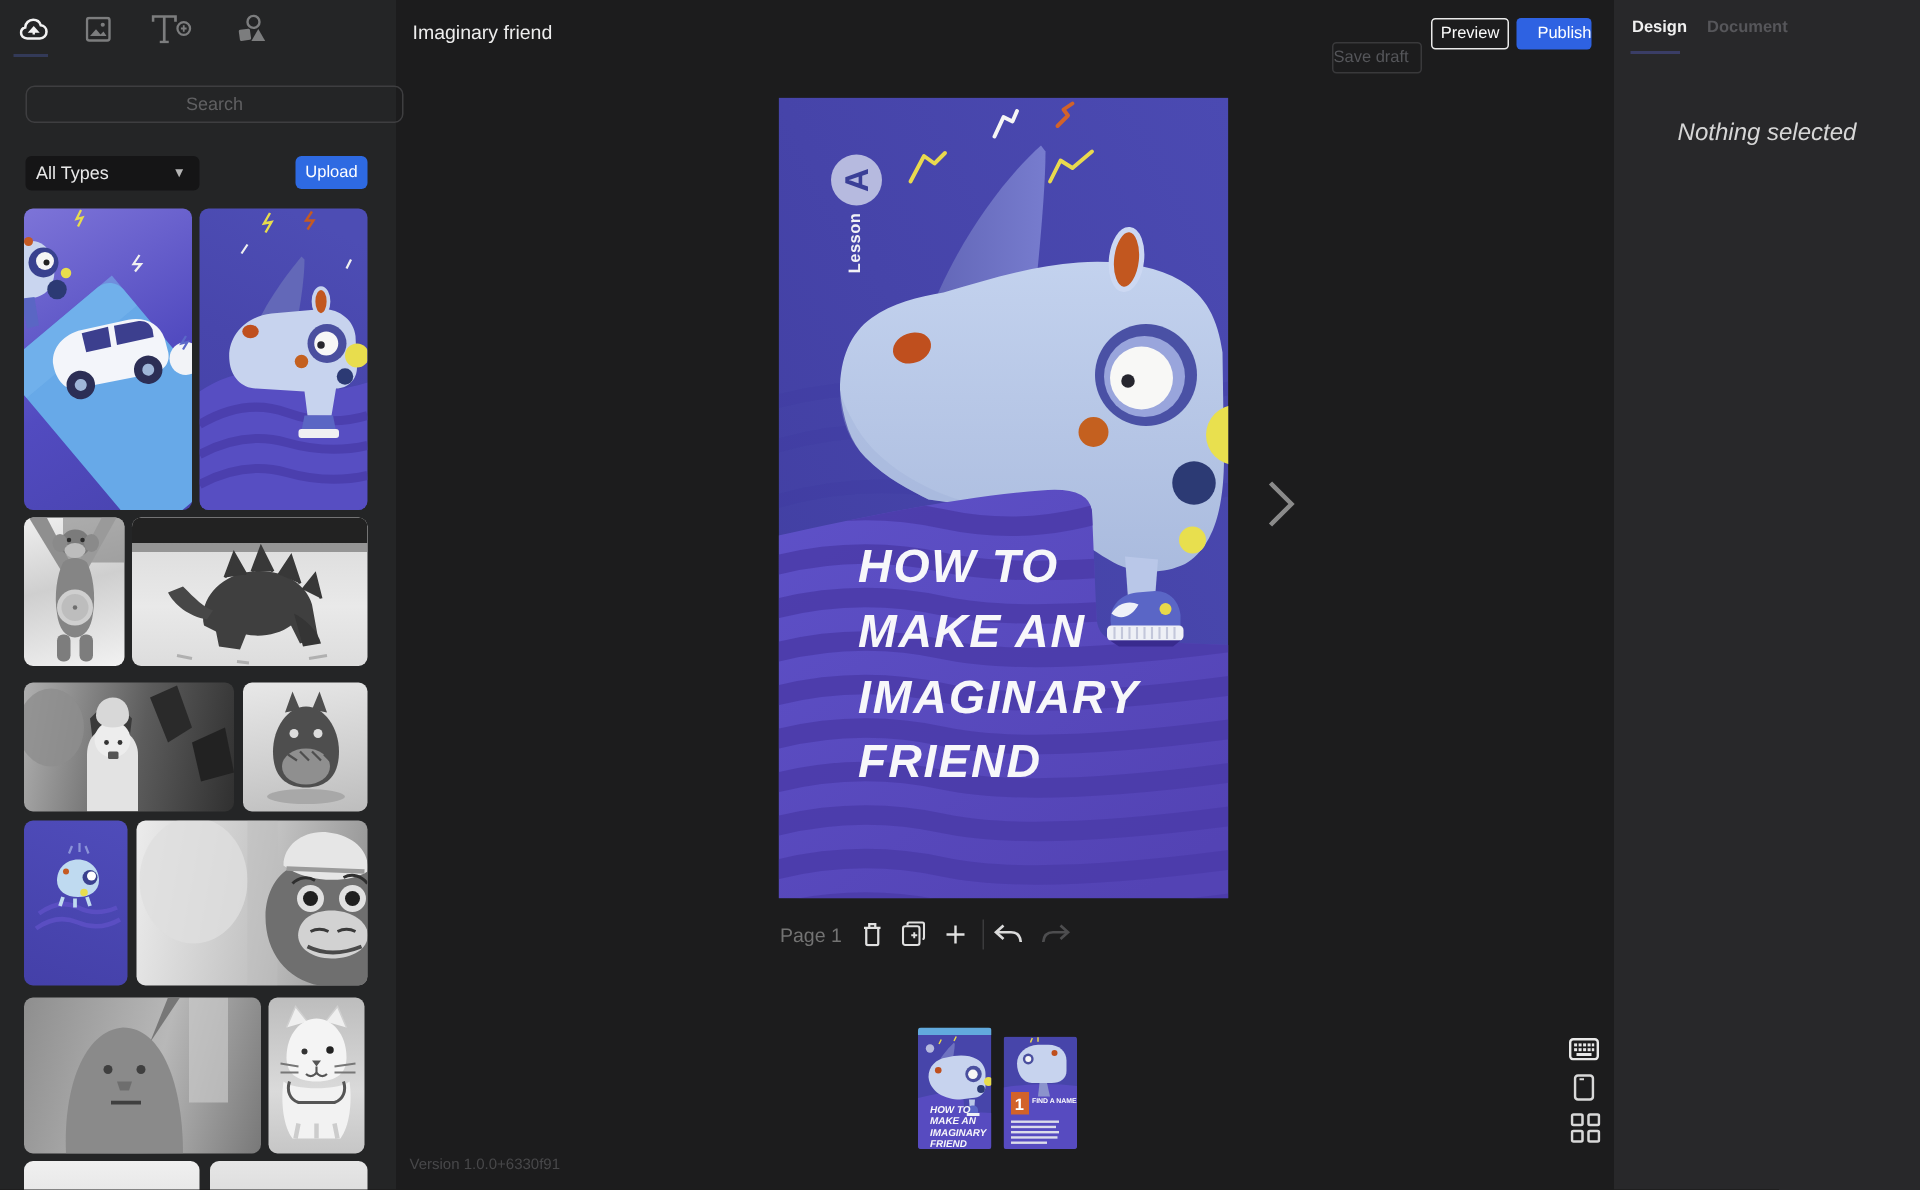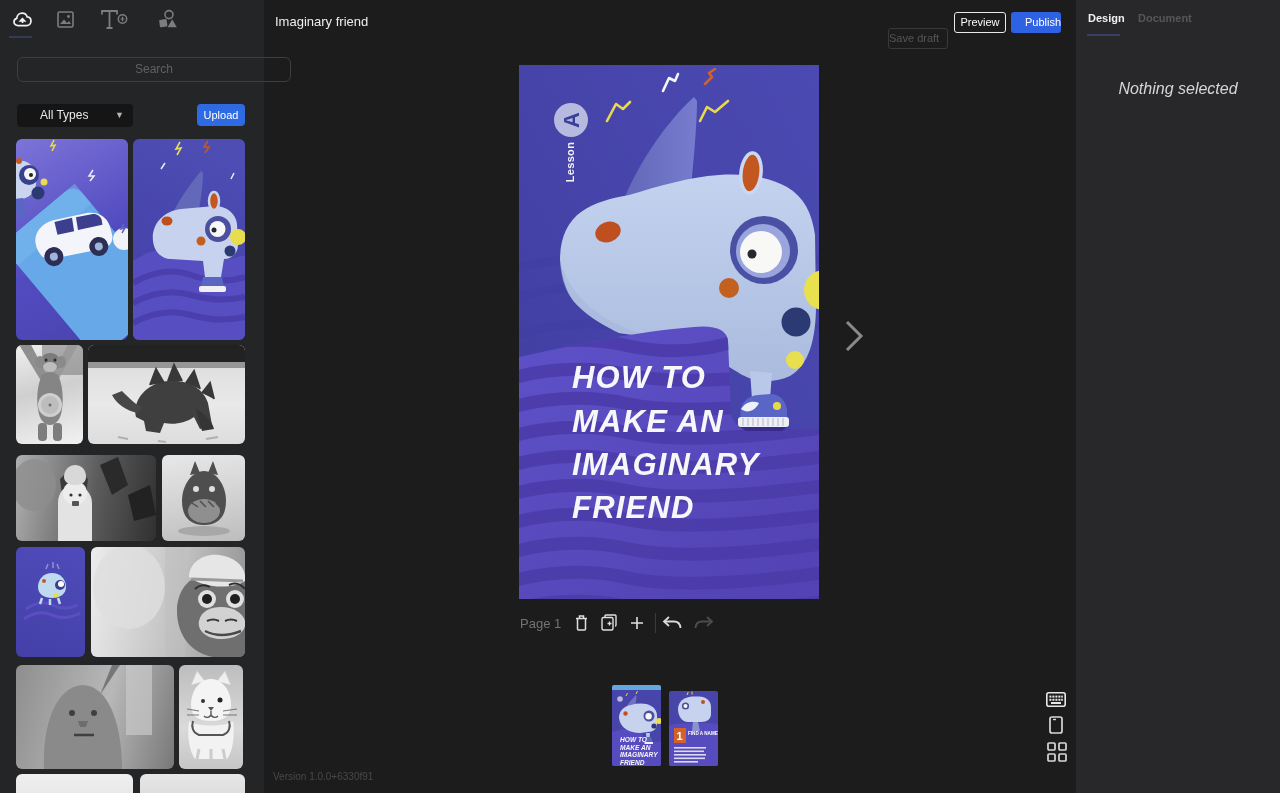--- a/index.html
+++ b/index.html
@@ -32,22 +32,22 @@
       <circle cx="21.5" cy="9" r="4.2" fill="none" stroke="#7c7d7e" stroke-width="1.5"></circle>
       <path d="M21.5 6.8 L21.5 11.2 M19.6 9 L23.4 9" stroke="#7c7d7e" stroke-width="1.2"></path>
     </svg>
     <svg class="abs" style="left:157px;top:9px" width="21" height="21" viewBox="0 0 21 21">
       <circle cx="12" cy="5.6" r="4" fill="none" stroke="#7c7d7e" stroke-width="1.6"></circle>
       <rect x="2.5" y="10.5" width="7.5" height="7.5" rx="1" fill="#7c7d7e" transform="rotate(-8 6 14)"></rect>
       <path d="M15.2 10.3 L19.8 18.3 L10.6 18.3 Z" fill="#7c7d7e"></path>
     </svg>
     <div class="abs" style="left:9px;top:36px;width:23px;height:2px;background:#333a58"></div>
 
-    <div class="abs" style="left:17px;top:57px;width:274px;height:25px;border:1px solid #3e3e40;border-radius:6px;color:#606062;font-size:12px;text-align:center;line-height:23px">Search</div>
-    <div class="abs" style="left:17px;top:104px;width:116px;height:23px;background:#151516;border-radius:4px;color:#e8e8e8;font-size:12px;line-height:23px;padding-left:23px">All Types<span style="position:absolute;right:9px;top:0;color:#b5b5b5;font-size:9px">▼</span></div>
+    <div class="abs" style="left:17px;top:57px;width:252px;height:25px;border:1px solid #3e3e40;border-radius:6px;color:#606062;font-size:12px;text-align:center;line-height:23px">Search</div>
+    <div class="abs" style="left:17px;top:104px;width:116px;height:23px;background:#151516;border-radius:4px;color:#e8e8e8;font-size:12px;line-height:23px;padding-left:7px">All Types<span style="position:absolute;right:9px;top:0;color:#b5b5b5;font-size:9px">▼</span></div>
     <div class="abs" style="left:197px;top:104px;width:48px;height:22px;background:#2e6ae2;border-radius:4px;color:#fff;font-size:11px;text-align:center;line-height:22px">Upload</div>
 
     <div class="thumb" style="left:16px;top:139px;width:112px;height:201px;background:linear-gradient(150deg,#7d74d8,#524bc0 55%,#4843ae)">
       <svg width="112" height="201" viewBox="0 0 112 201">
         <rect x="22" y="58" width="96" height="150" rx="12" fill="#67a9e8" transform="rotate(-40 70 133)"></rect>
         <path d="M22 58 h96 v26 h-96 z" fill="#79b6ec" transform="rotate(-40 70 133)" opacity="0.55"></path>
         <g transform="rotate(-9 60 104)">
           <path d="M20 98 C20 88 28 80 40 78 L74 76 C86 76 94 82 96 92 L97 102 C97 110 91 114 83 114 L32 116 C25 116 20 107 20 98 Z" fill="#f3f5fa"></path>
           <path d="M42 80 L60 78.5 L60 92 L43 93 Z" fill="#3c3f8e"></path>
           <path d="M64 78.5 L80 78 C85 78 88 81 89 85 L89 90 L64 91.5 Z" fill="#3c3f8e"></path>

